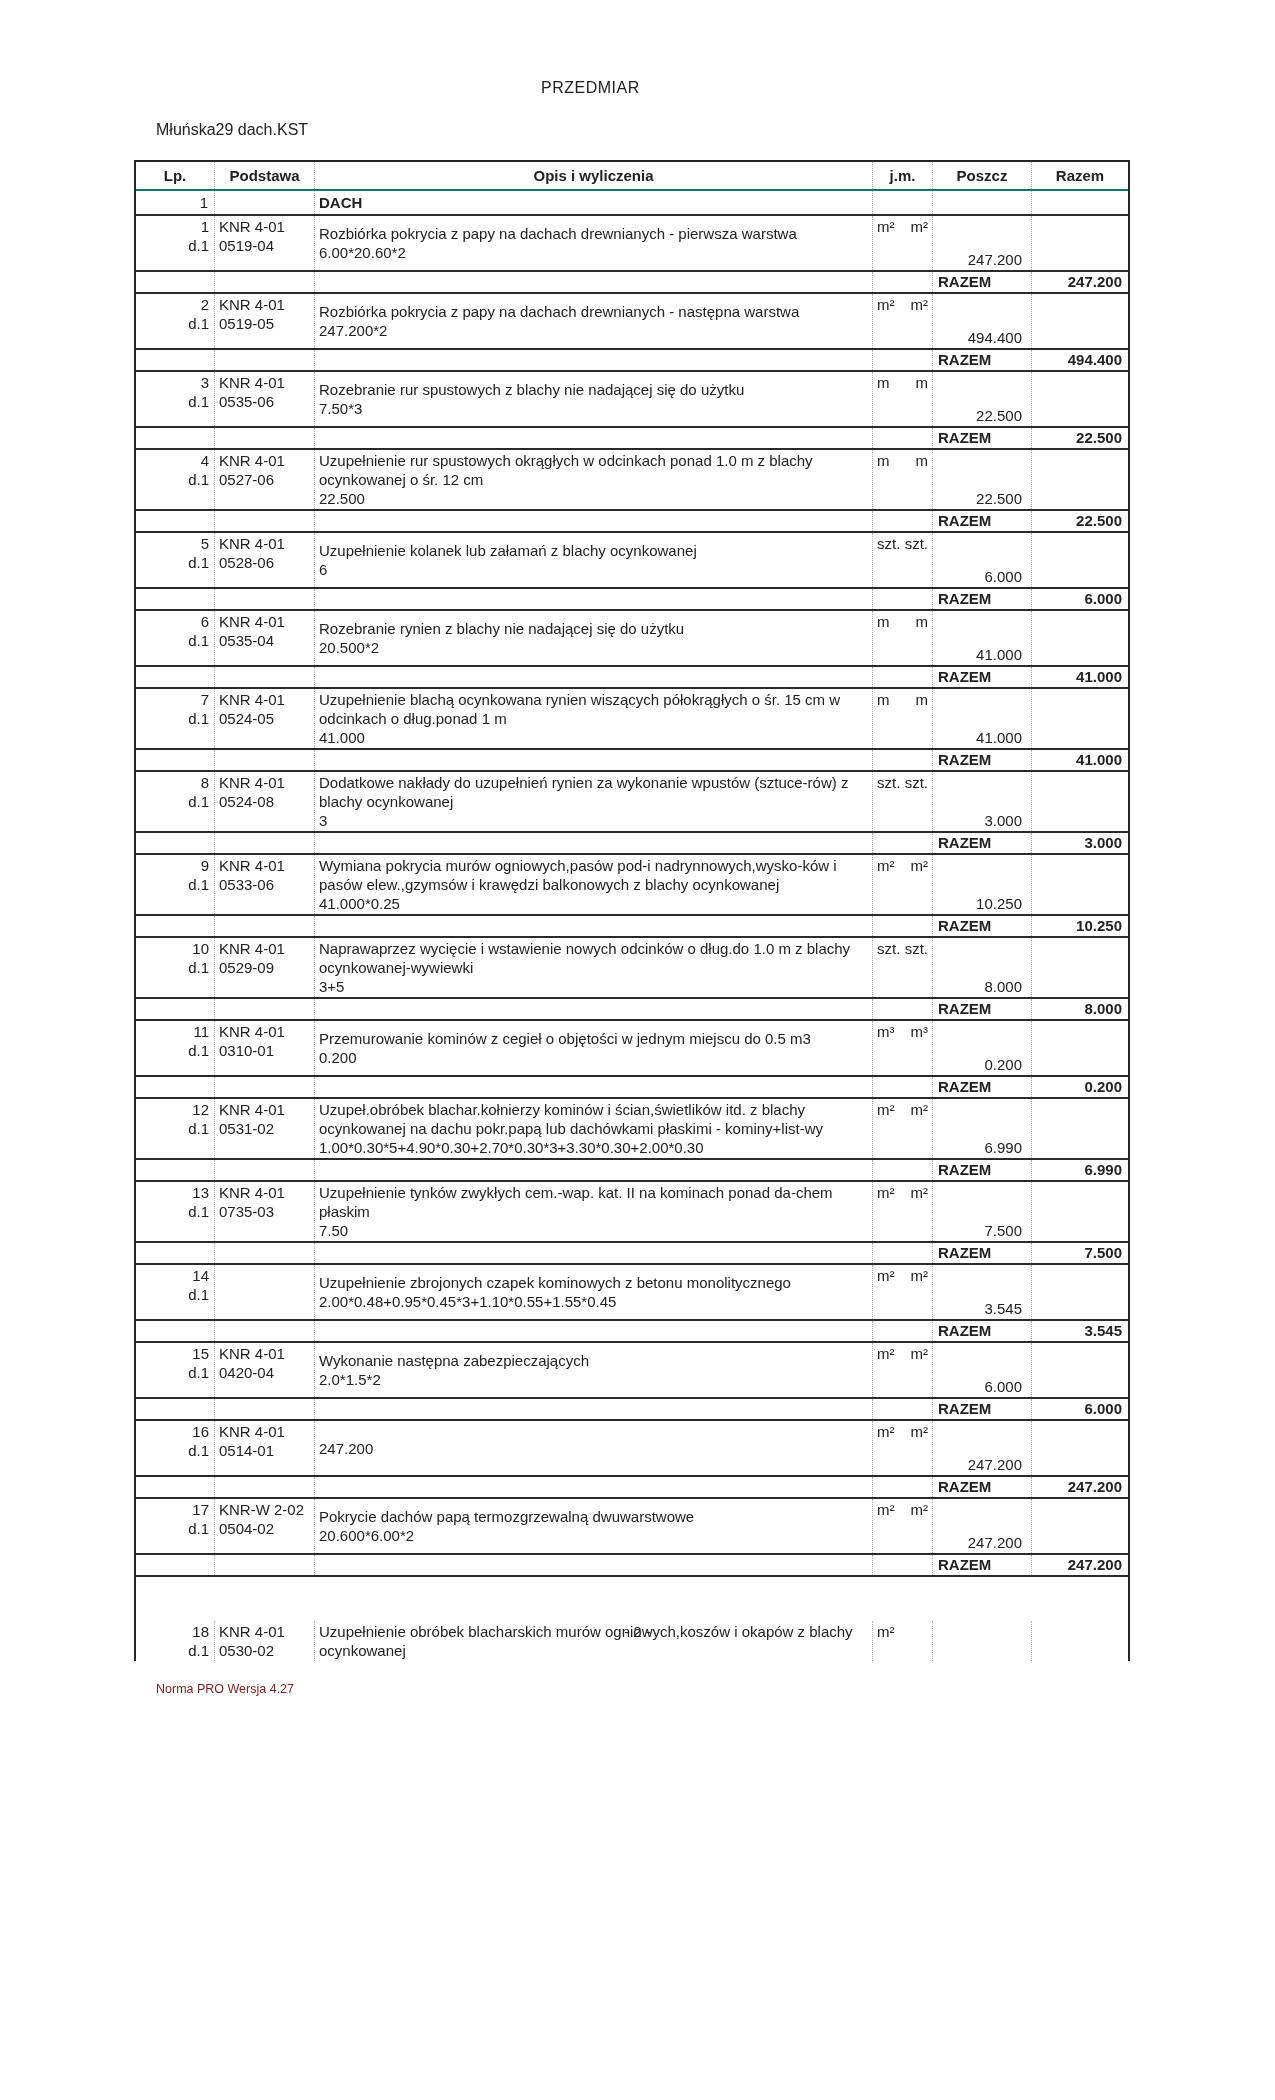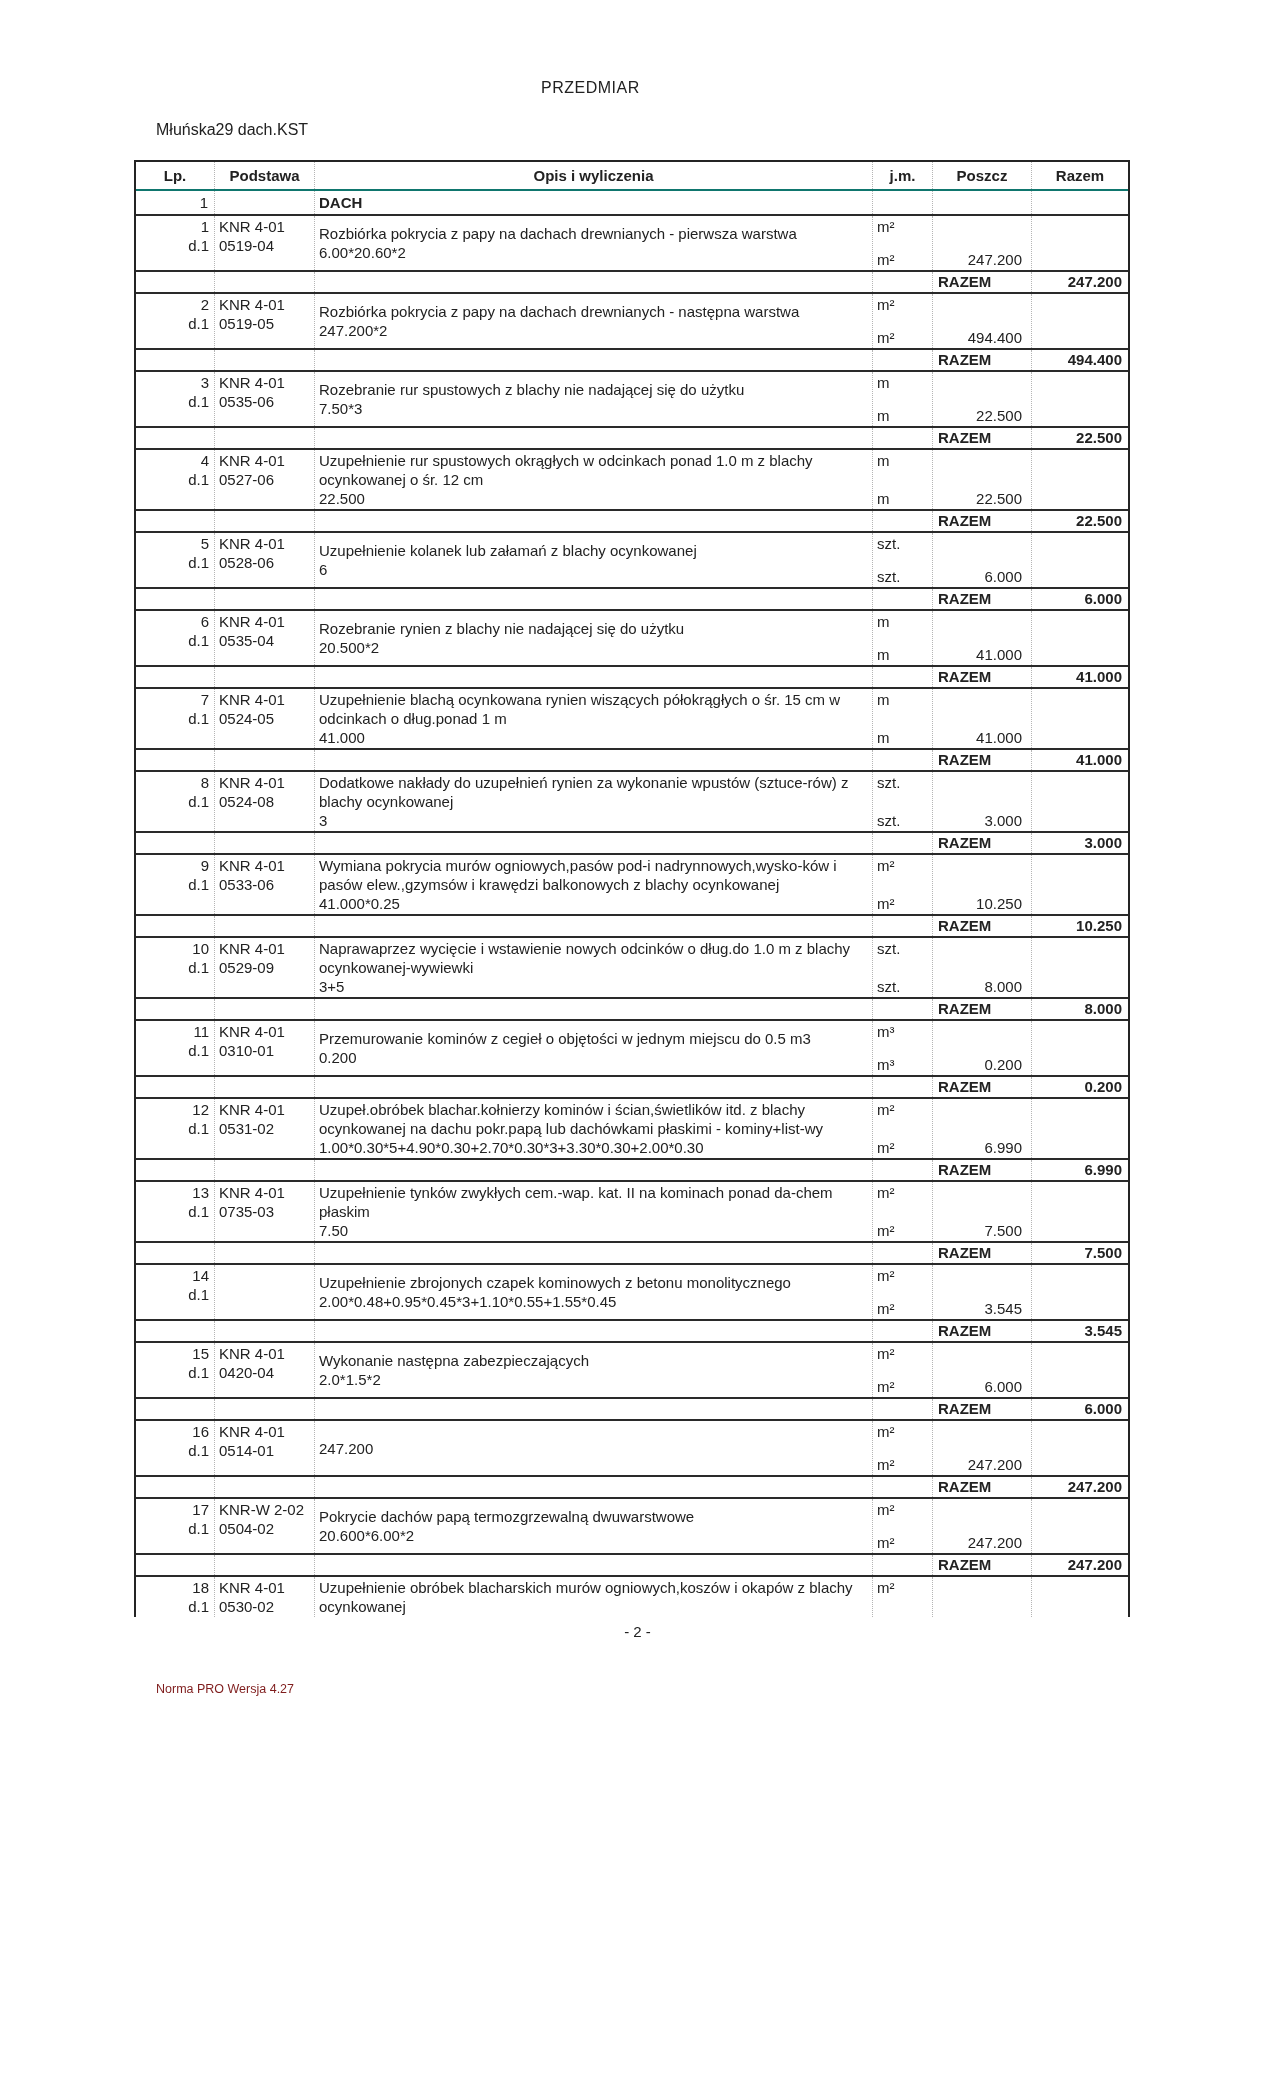--- a/index.html
+++ b/index.html
@@ -23,26 +23,26 @@
   .trow .c:first-child{border-left:none;}
 
   .thead{border-bottom:2px solid #0f766e;height:27px;}
   .thead .c{display:flex;align-items:center;justify-content:center;font-weight:700;padding:0 2px;}
 
   .section-row{border-bottom:2px solid #2a2a2a;height:23px;line-height:21px;}
   .sec-num{text-align:right;padding-right:6px;}
   .sec-title{font-weight:700;}
 
   .item-main{border-bottom:2px solid #2a2a2a;}
-  .item-main.cut{border-bottom:none;}
+  .item-main.cut{border-bottom:none;margin-top:44px;}
   .lp-cell{text-align:right;padding-right:5px;}
   .pod-cell{white-space:nowrap;}
   .opis-cell{display:flex;flex-direction:column;justify-content:center;min-height:54px;}
   .opis-cell.nocalc{min-height:40px;}
-  .jm-cell{display:flex;flex-direction:column;justify-content:space-between;}
+  .jm-cell{display:flex;flex-direction:row;justify-content:space-between;}
   .poszcz-cell{display:flex;align-items:flex-end;justify-content:flex-end;text-align:right;padding-right:9px;}
   .razem-cell{}
 
   .razem-row{border-bottom:2px solid #2a2a2a;height:20px;font-weight:700;line-height:18px;}
   .razem-label{padding-left:5px;}
   .razem-val{text-align:right;padding-right:6px;}
 
   .pagenum{position:absolute;left:0;top:1622px;width:1275px;text-align:center;font-size:15px;}
   .footer{position:absolute;left:156px;top:1680px;font-size:12.5px;color:#7f1d1d;}
 </style>

